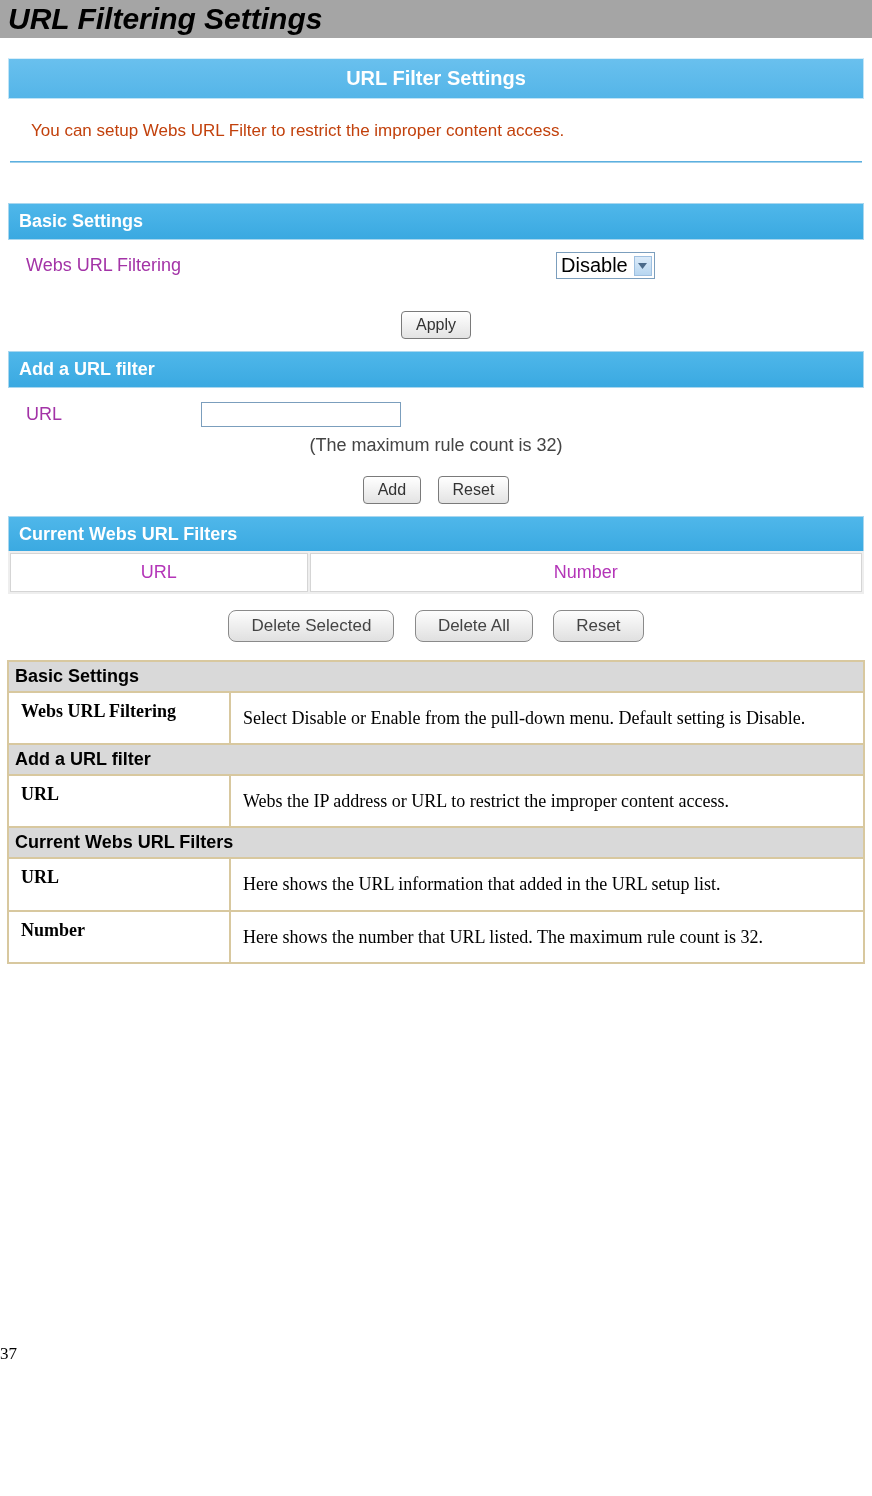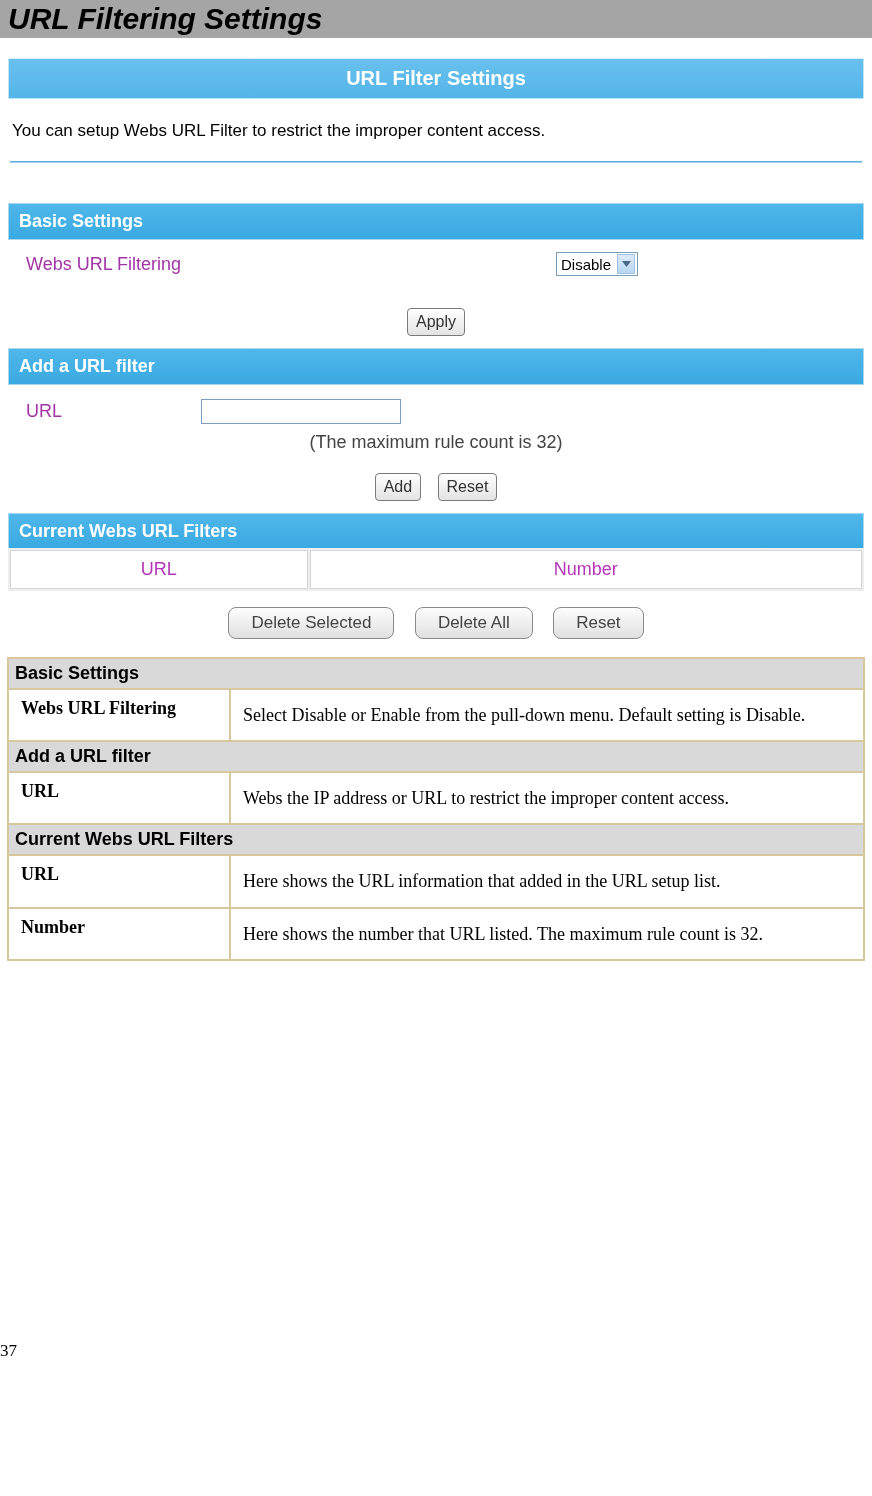--- a/index.html
+++ b/index.html
@@ -30,23 +30,23 @@
       background: linear-gradient(#69c0ee, #54b5e8);
       color: #ffffff;
       text-align: center;
       font-size: 20px;
       font-weight: bold;
       padding: 8px 0;
       border: 1px solid #bfe4f7;
       border-top: 1px solid #d9eef9;
     }
     .description {
-      color: #000000;
+      color: #c2410c;
       font-size: 17px;
-      margin: 22px 6px 20px 4px;
+      margin: 22px 6px 20px 23px;
     }
     .hr {
       border: none;
       height: 2px;
       background: linear-gradient(#3a9fda, #c3e1f0);
       margin: 0 2px 40px 2px;
     }
     .section-header {
       background: linear-gradient(#4fb7ea, #3aa9e1);
       color: #ffffff;
@@ -64,21 +64,21 @@
       flex: 0 0 530px;
       color: #a333a7;
       font-size: 18px;
       font-weight: 500;
     }
     .dropdown {
       display: inline-flex;
       align-items: center;
       border: 1px solid #7b9ebd;
       background: #ffffff;
-      font-size: 15px;
+      font-size: 20px;
       padding: 1px 2px 1px 4px;
       cursor: pointer;
     }
     .dropdown-arrow {
       display: inline-flex;
       align-items: center;
       justify-content: center;
       width: 18px;
       height: 20px;
       background: linear-gradient(#dcebf9, #b7d6f0);
@@ -87,21 +87,21 @@
     }
     .btn-center {
       text-align: center;
       margin: 20px 0 12px 0;
     }
     .btn {
       display: inline-block;
       border: 1px solid #7a7a7a;
       border-radius: 4px;
       background: linear-gradient(#ffffff, #e3e3e3);
-      padding: 4px 8px;
+      padding: 4px 14px;
       font-size: 16px;
       color: #333333;
       margin: 0 6px;
       cursor: pointer;
     }
     .url-row {
       display: flex;
       align-items: center;
       padding: 14px 18px 4px 18px;
     }

